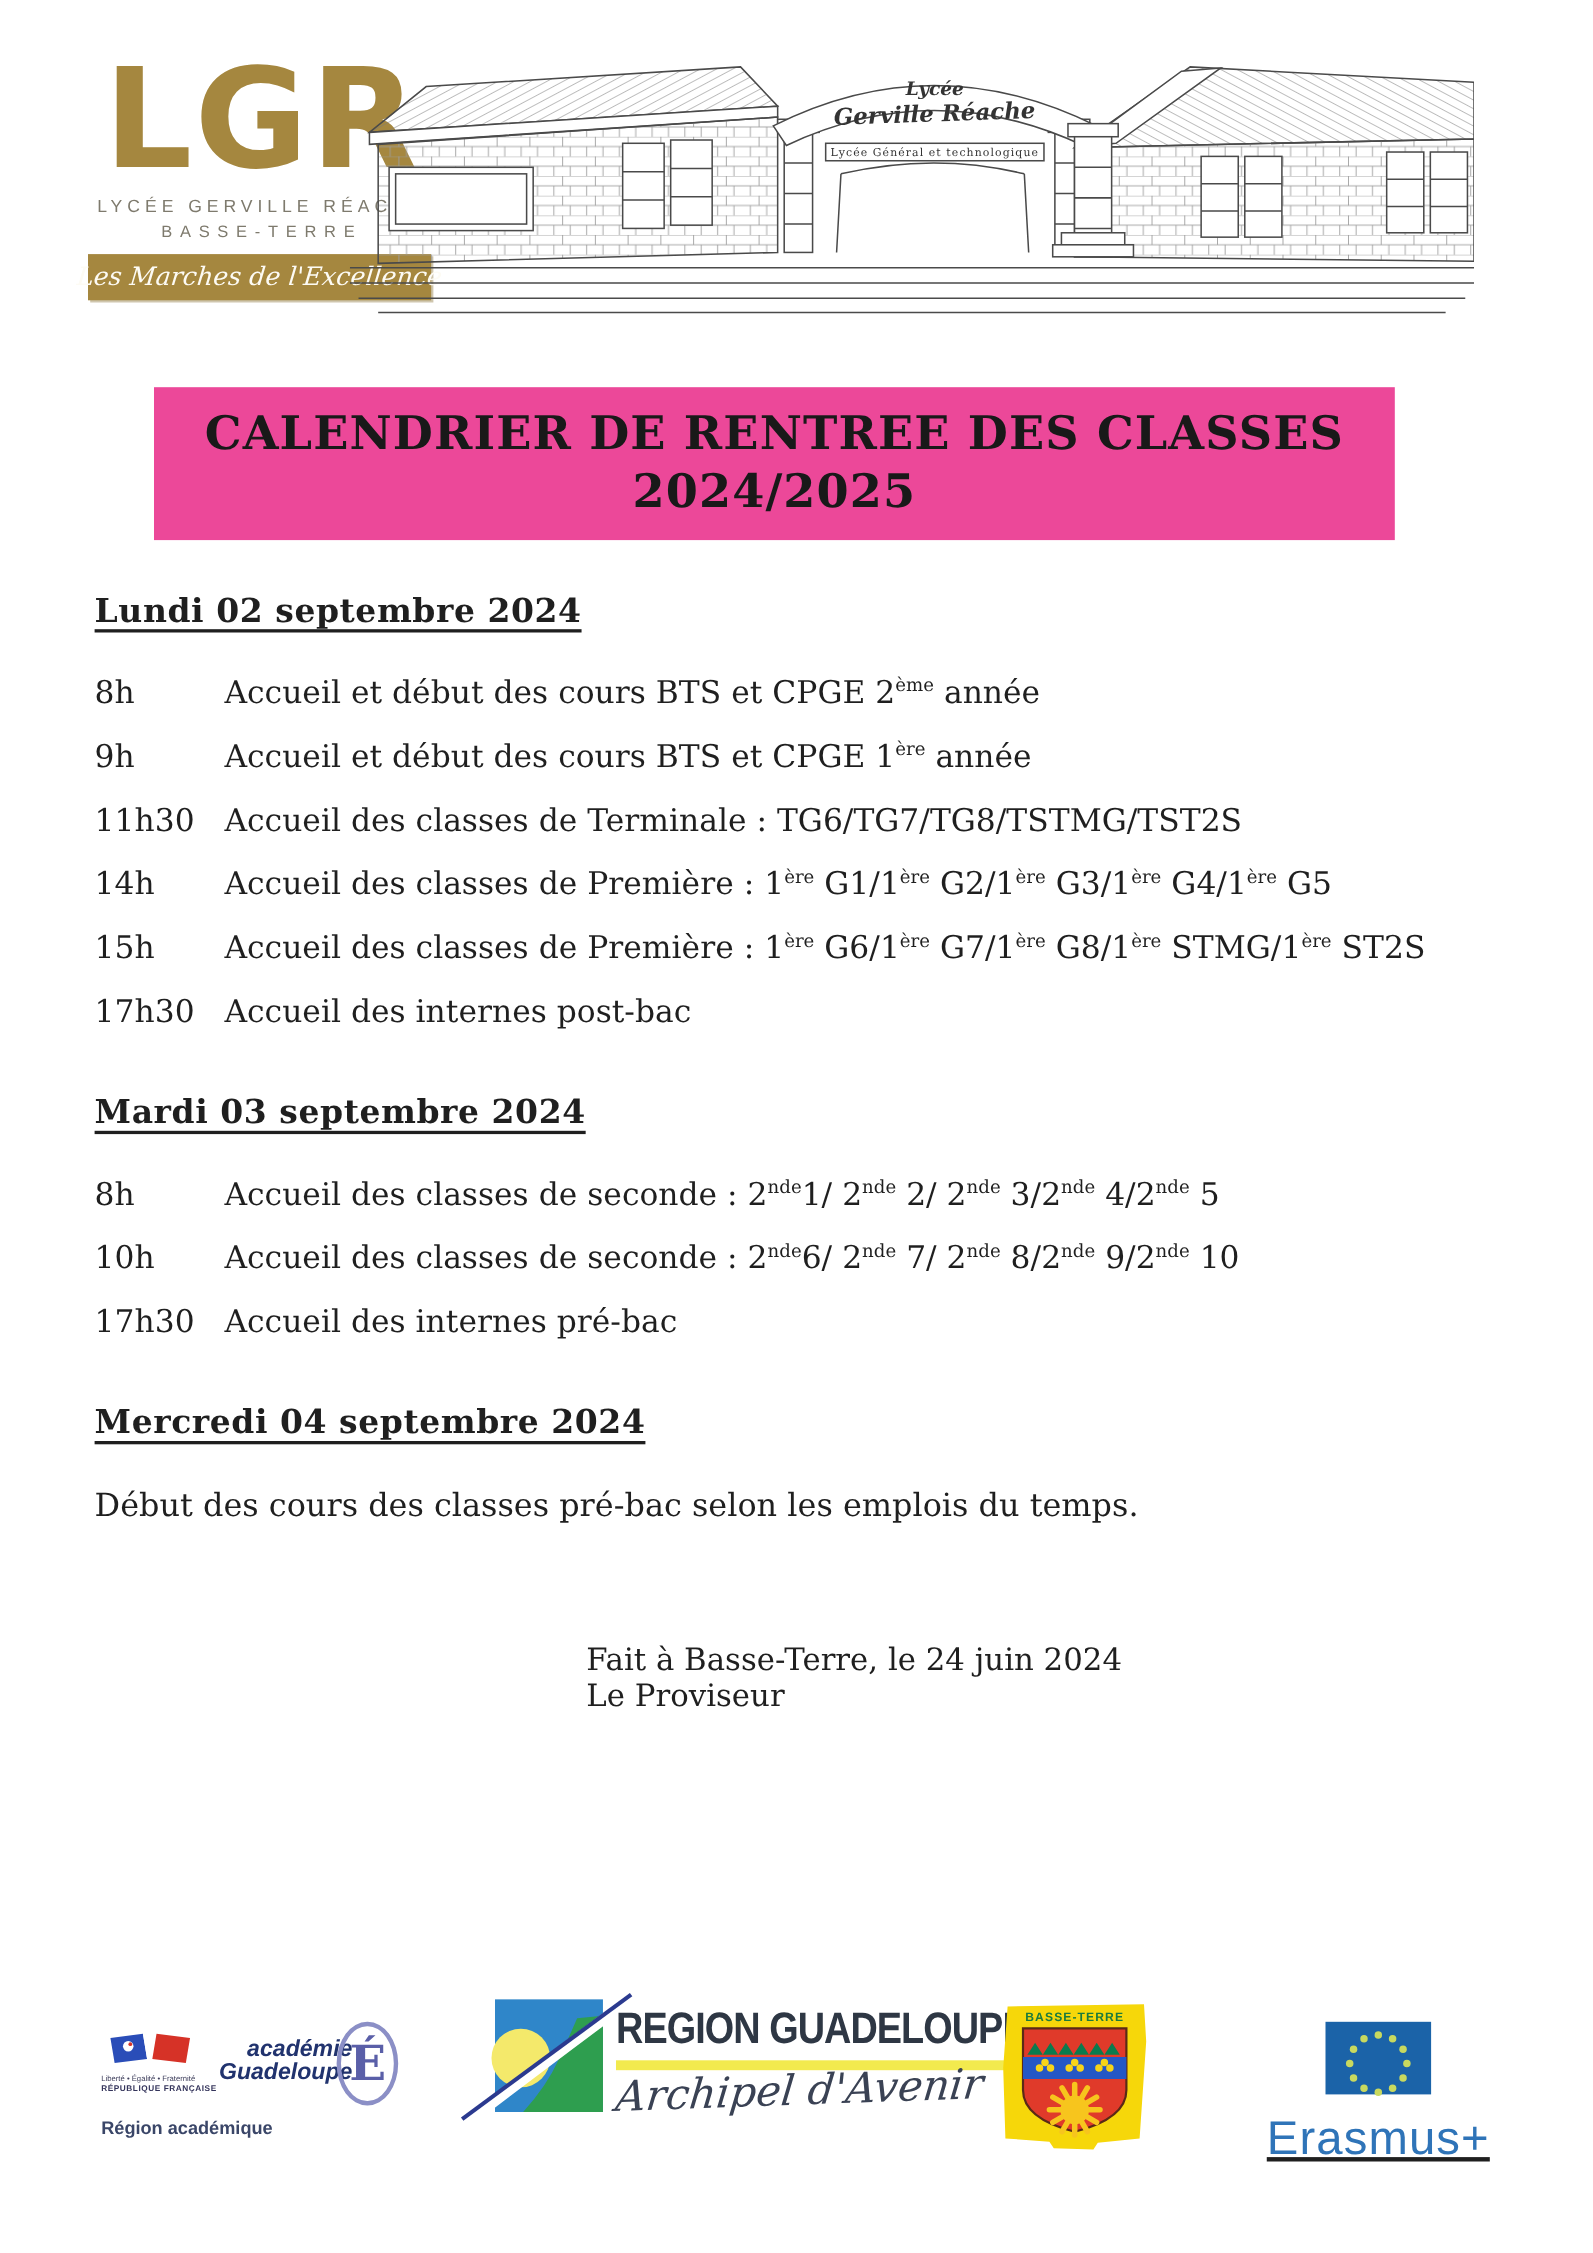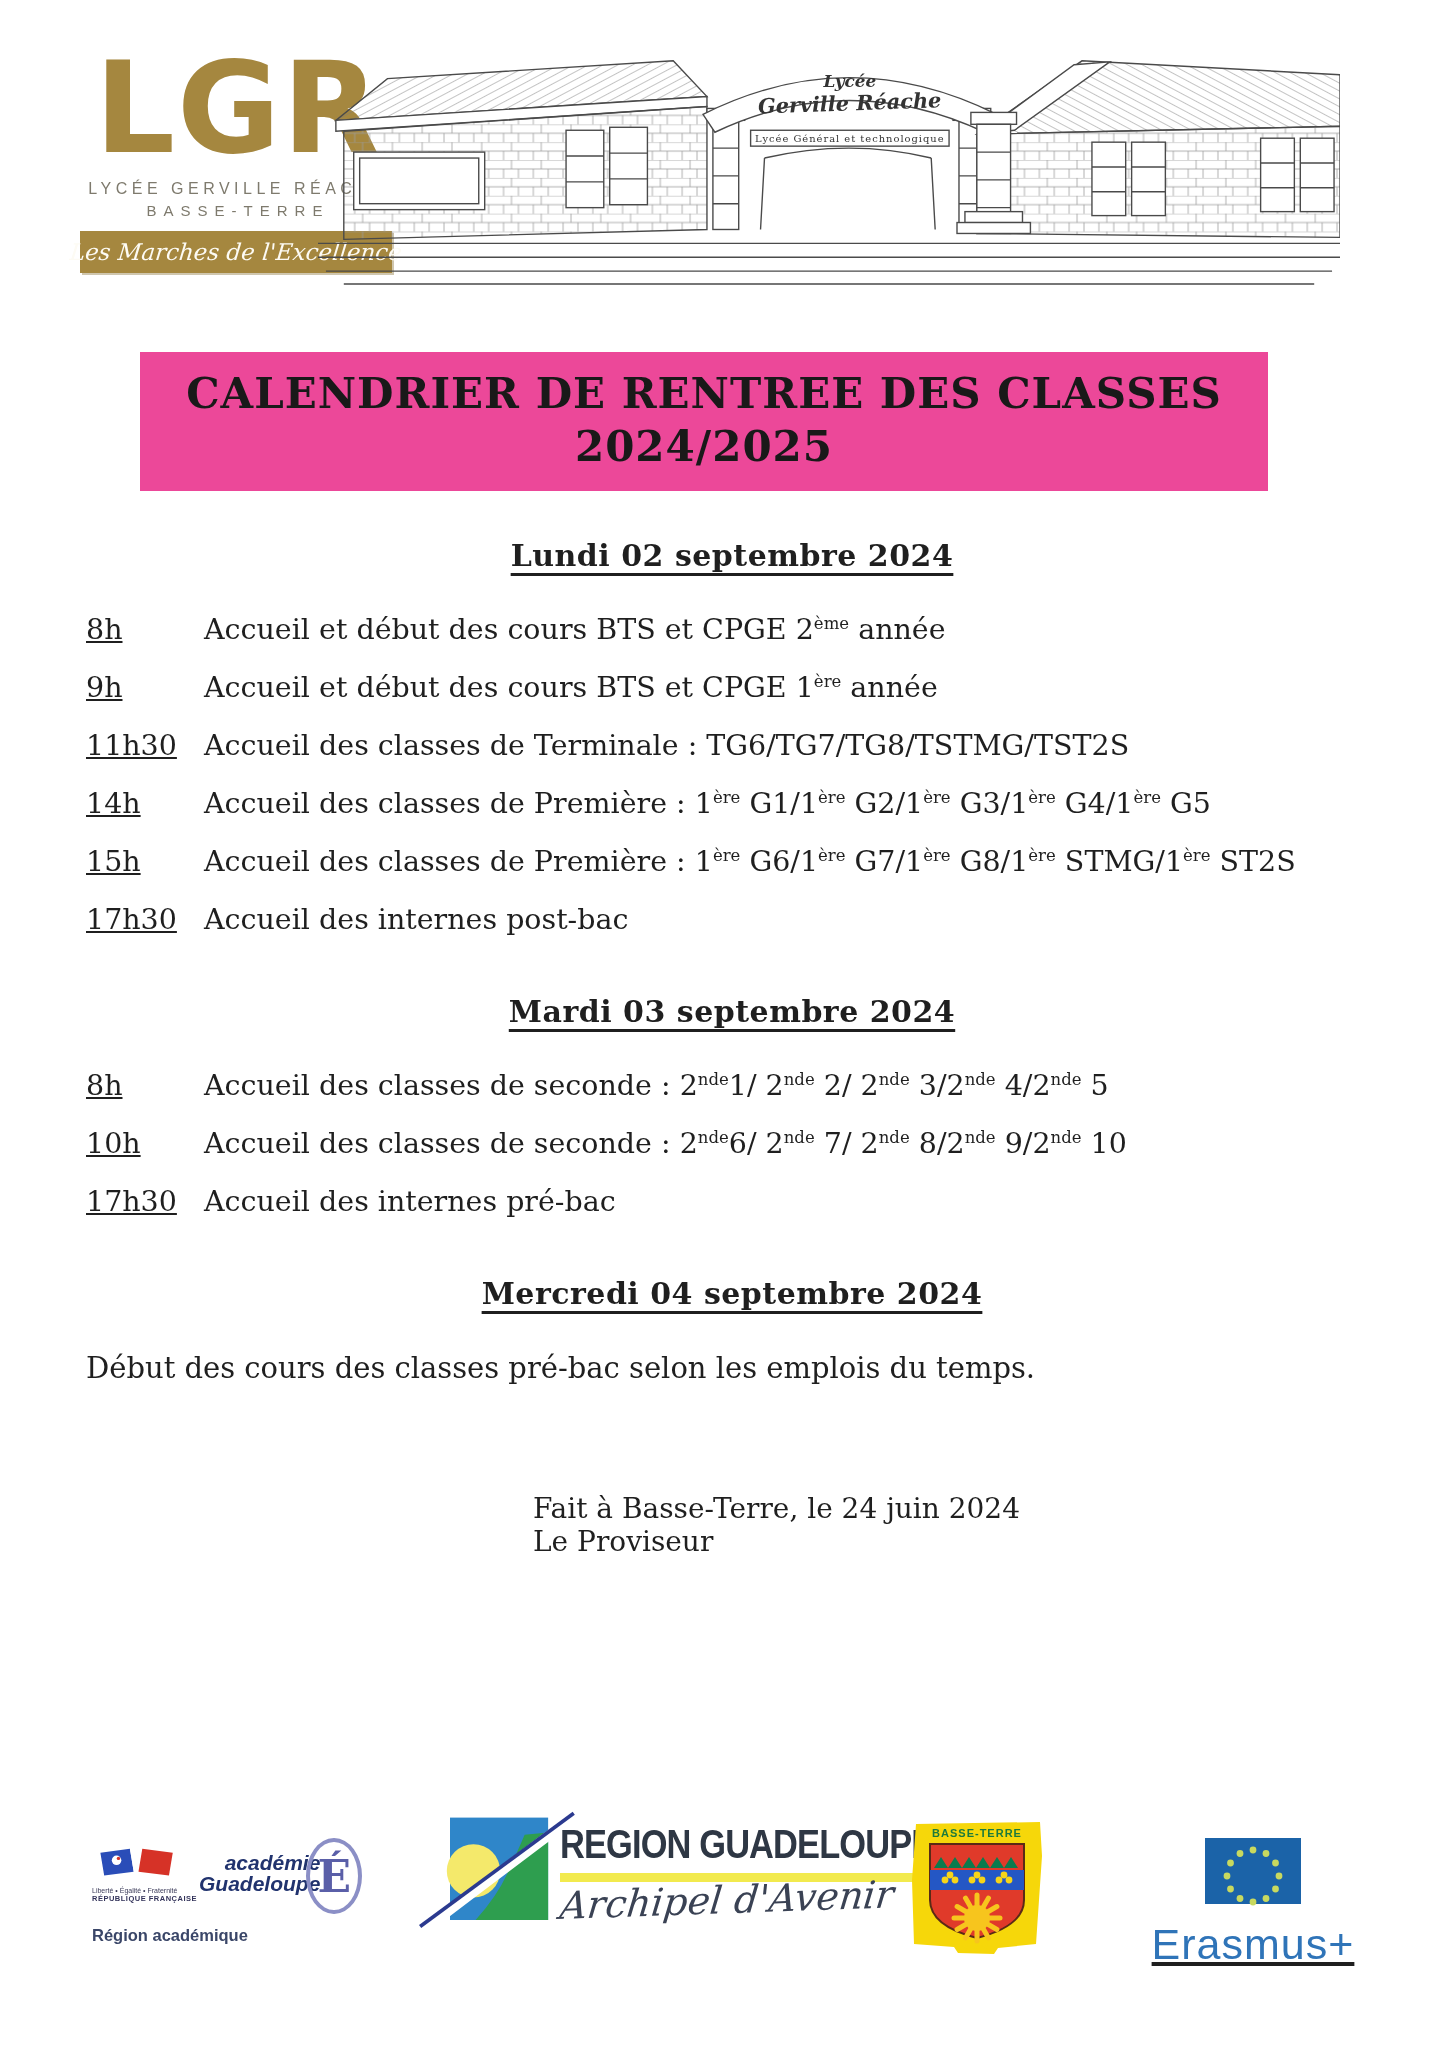--- a/index.html
+++ b/index.html
@@ -54,24 +54,23 @@
   }
   .title-line { font-weight: bold; font-size: 42px; line-height: 1.25; letter-spacing: 1px; color: #191919; }
 
   
   .content { position: absolute; top: 538px; left: 86px; right: 70px; }
   .day { margin-bottom: 58px; }
   .day-heading {
     font-size: 30px; font-weight: bold; margin: 0 0 40px 0;
     text-decoration: underline; text-decoration-thickness: 3px; text-underline-offset: 7px;
     letter-spacing: 0.5px;
-    text-align: center;
   }
   .sched-row { display: flex; margin-bottom: 25px; font-size: 28.5px; white-space: nowrap; }
-  .sched-row .time { flex: 0 0 118px; text-decoration: underline; }
+  .sched-row .time { flex: 0 0 118px; }
   .sched-row .desc { flex: 1 1 auto; }
   .desc sup, .day-note sup { font-size: 0.58em; vertical-align: super; line-height: 0; }
   .day-note { font-size: 29px; margin: 0; }
 
   
   .signature { position: absolute; top: 1492px; left: 533px; font-size: 28px; }
   .signature p { margin: 0; }
   .sig-role { margin-top: 33px; }
   .sig-name { margin-top: 60px; }
 

